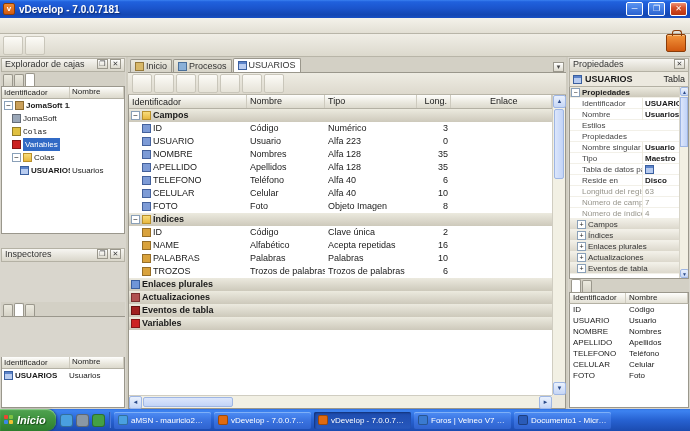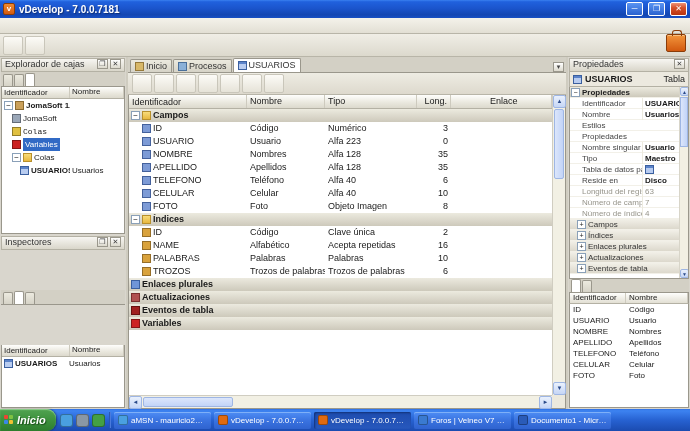--- a/index.html
+++ b/index.html
@@ -26,21 +26,21 @@
 
 
 .main{flex:1;display:flex;min-height:0;}
 .left-col{width:128px;flex:0 0 128px;display:flex;flex-direction:column;padding:1px;border-right:2px solid #cfccc0;min-height:0;}
 .center-col{flex:1;display:flex;flex-direction:column;border-right:2px solid #cfccc0;min-width:0;min-height:0;}
 .right-col{width:122px;flex:0 0 122px;display:flex;flex-direction:column;padding:1px;min-height:0;background:#d9d6cd;}
 
 
 .panel{display:flex;flex-direction:column;min-height:0;}
 .explorer-panel{height:176px;flex:0 0 176px;}
-.inspectors-panel{flex:1;margin-top:2px;gap:40px;}
+.inspectors-panel{flex:1;margin-top:14px;gap:40px;}
 .panel-h{height:14px;flex:0 0 14px;background:linear-gradient(#f7f6f2,#d9d6ca);border:1px solid #b4b1a4;display:flex;align-items:flex-start;padding:0 3px;gap:2px;}
 .panel-h .pt{flex:1;font-size:9px;color:#333;white-space:nowrap;overflow:hidden;}
 .mini{width:11px;height:10px;flex:0 0 11px;border:1px solid #9a978c;background:linear-gradient(#fff,#dcd9cd);font-size:7px;line-height:8px;text-align:center;color:#444;}
 
 
 .tabs{display:flex;height:15px;flex:0 0 15px;background:#d3d0c5;border-bottom:1px solid #9a978c;padding:2px 2px 0;gap:1px;align-items:flex-end;overflow:hidden;}
 .tab{border:1px solid #9a978c;border-bottom:none;background:linear-gradient(#eceadf,#d6d3c7);padding:0 4px;font-size:8px;white-space:nowrap;border-radius:2px 2px 0 0;color:#333;height:12px;line-height:11px;display:flex;align-items:center;gap:2px;}
 .tab.active{background:#fff;height:13px;}
 .doc-tabs{height:16px;flex:0 0 16px;}
 .doc-tabs .tab{font-size:9px;height:13px;}

